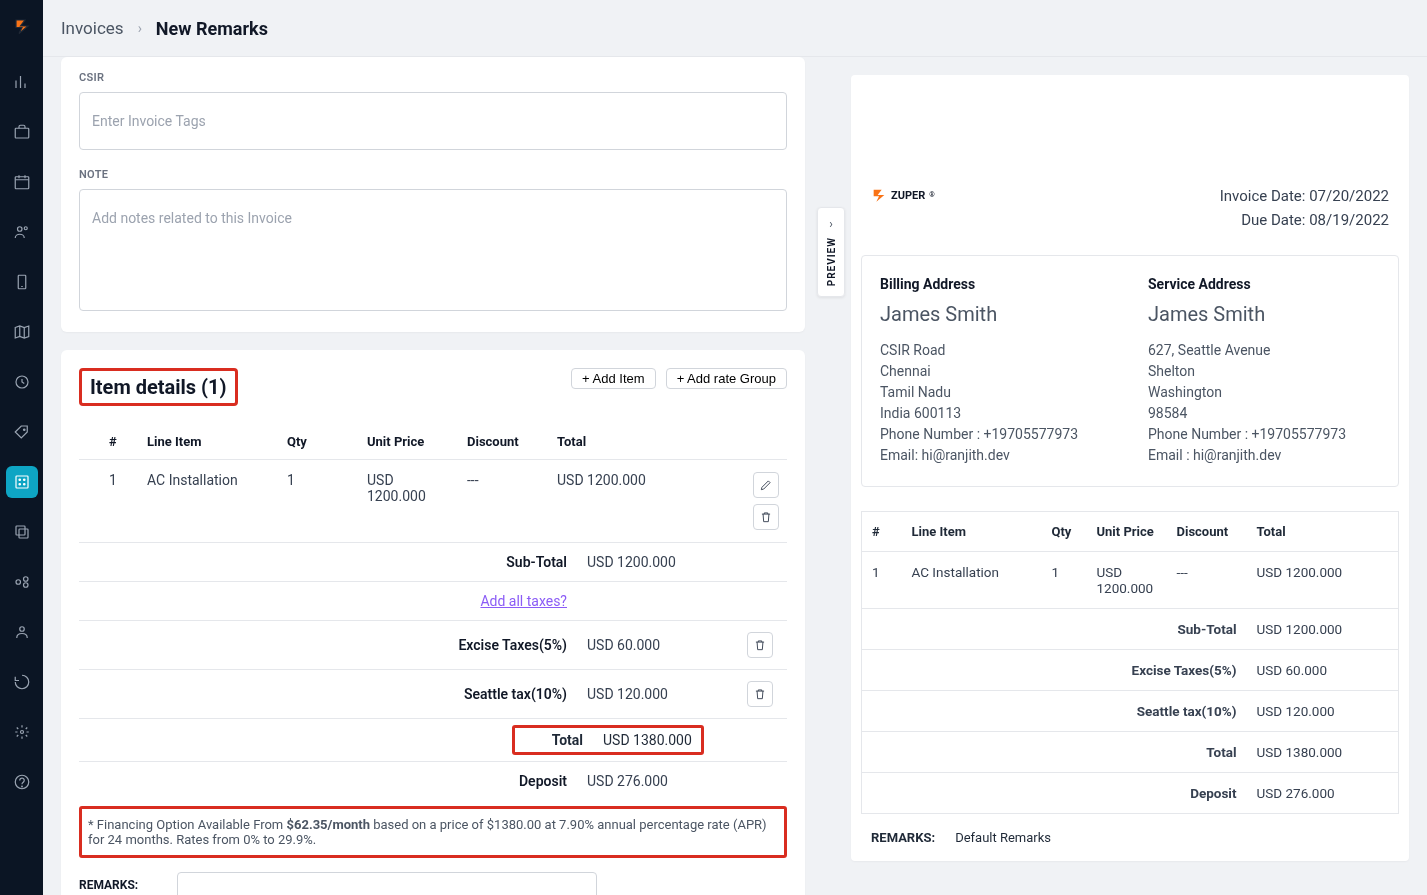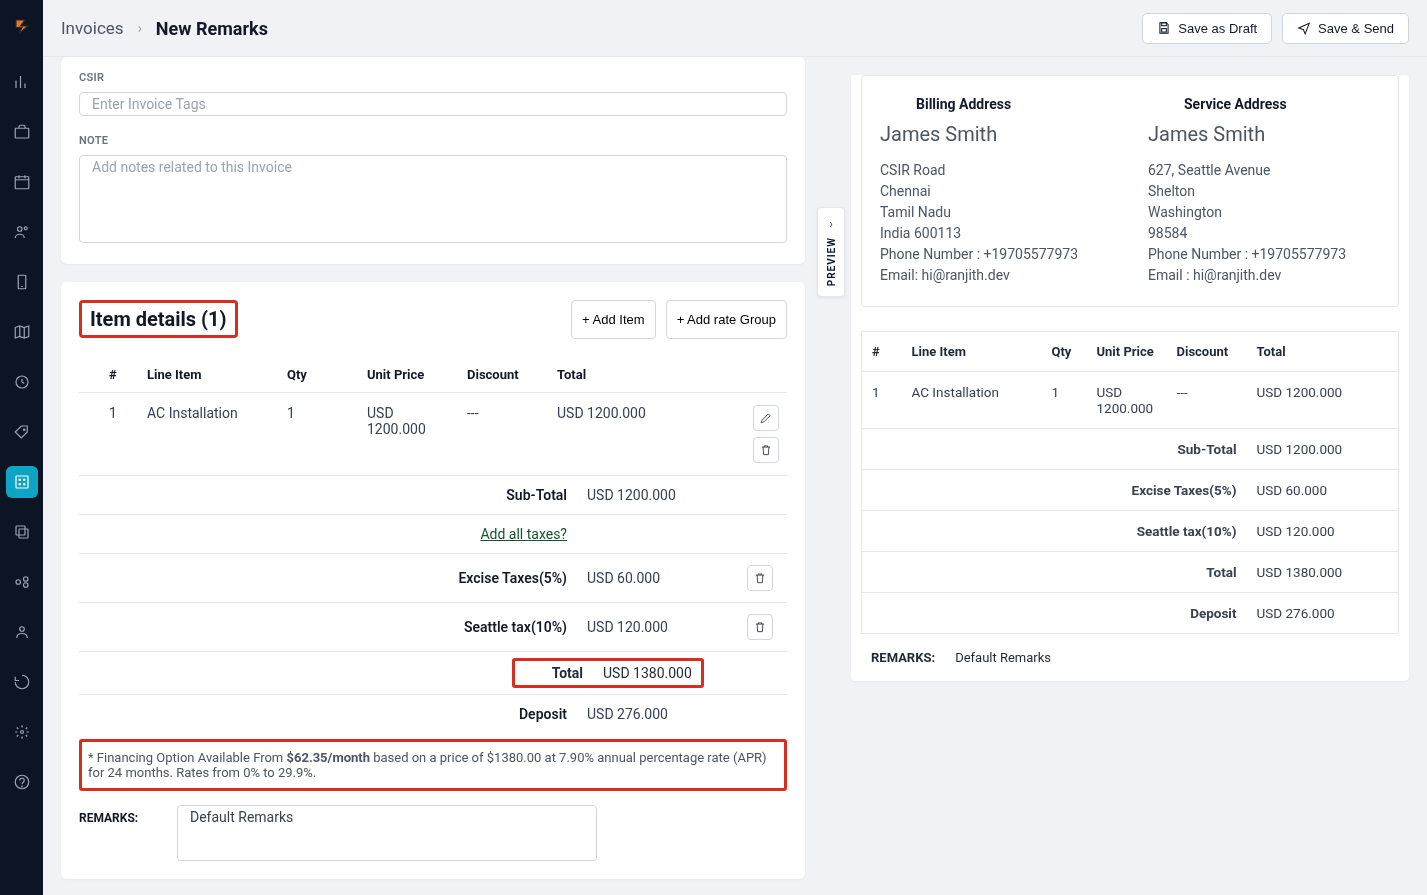--- a/index.html
+++ b/index.html
@@ -22,41 +22,41 @@
 .breadcrumb .current { color:#111827; font-weight:700; font-size:18px; }
 .top-actions { display:flex; gap:10px; }
 .btn { background:#fff; border:1px solid #d1d5db; border-radius:5px; padding:7px 14px; font-size:13px; color:#111827; display:inline-flex; align-items:center; gap:7px; cursor:pointer; }
 .btn svg { width:14px; height:14px; stroke:#111827; fill:none; stroke-width:1.8; }
 
 
 .content { flex:1; display:flex; overflow:hidden; }
 .left-pane { flex:1; padding: 0 18px 18px 18px; overflow-y:auto; }
 .card { background:#fff; border-radius:6px; padding:18px; margin-top:0; box-shadow: 0 1px 2px rgba(0,0,0,0.04); margin-bottom:18px;}
 .label-small { font-size:11px; letter-spacing:.3px; color:#6b7280; font-weight:600; }
-.input, .textarea { width:100%; border:1px solid #d1d5db; border-radius:4px; padding:3px 12px; font-size:14px; color:#374151; font-family:inherit; }
+.input, .textarea { width:100%; border:1px solid #d1d5db; border-radius:4px; padding:20px 12px; font-size:14px; color:#374151; font-family:inherit; }
 .input::placeholder, .textarea::placeholder { color:#9ca3af; }
 .textarea { resize:none; }
 .section-title-row { display:flex; justify-content:space-between; align-items:flex-start; }
 .section-title { font-size:20px; font-weight:700; color:#111827;text-align:center; }
 .hl-red { border:3px solid #d92d20; border-radius:4px; padding:4px 8px; display:inline-block; }
-.small-btn { background:#fff; border:1px solid #d1d5db; border-radius:4px; padding:11px 10px; font-size:13px; cursor:pointer; }
+.small-btn { background:#fff; border:1px solid #d1d5db; border-radius:4px; padding:2px 10px; font-size:13px; cursor:pointer; }
 .btn-row { display:flex; gap:10px; }
 
 table.items { width:100%; border-collapse:collapse; margin-top:18px; }
 table.items th { text-align:left; font-size:13px; font-weight:700; color:#111827; padding:10px 8px; border-bottom:1px solid #e5e7eb; }
 table.items td { font-size:14px; color:#374151; padding:12px 8px; border-bottom:1px solid #e5e7eb; vertical-align:top; }
 .icon-btn { width:26px; height:26px; border:1px solid #d1d5db; border-radius:4px; display:flex; align-items:center; justify-content:center; background:#fff; cursor:pointer; }
 .icon-btn svg { width:14px; height:14px; stroke:#374151; fill:none; stroke-width:1.6; }
 
 .sumrow { display:flex; align-items:center; padding:11px 8px; border-bottom:1px solid #e5e7eb; }
 .sumrow.noborder { border-bottom:none; }
 .sumrow .lbl { flex:0 0 500px; text-align:right; font-size:14px; color:#111827; font-weight:600; padding-right:20px;}
 .sumrow .val { flex:0 0 120px; font-size:14px; color:#374151; }
 .sumrow .act { flex:1; display:flex; justify-content:flex-end; padding-right:6px;}
-.link { color:#14532d; text-decoration:underline; cursor:pointer; }
+.link { color:#8b5cf6; text-decoration:underline; cursor:pointer; }
 .hl-red-row { border:3px solid #d92d20; border-radius:3px; }
 .financing { font-size:13px; color:#4b5563; padding:8px 6px; border:3px solid #d92d20; border-radius:3px; margin-top:6px;}
 .remarks-row { display:flex; gap:18px; margin-top:14px; align-items:flex-start;}
 .remarks-lbl { font-size:12px; font-weight:700; color:#111827; width:80px; padding-top:6px;}
 
 
 .preview-tab { width:22px; position:relative; }
 .preview-handle { position:absolute; left:-6px; top:150px; background:#fff; border:1px solid #e5e7eb; border-radius:4px; width:28px; height:90px; display:flex; flex-direction:column; align-items:center; justify-content:center; gap:6px; box-shadow:0 1px 3px rgba(0,0,0,.08);}
 .preview-handle .chev { font-size:12px; color:#4b5563;}
 .preview-handle .txt { writing-mode:vertical-rl; transform:rotate(180deg); font-size:10px; font-weight:700; letter-spacing:1px; color:#111827;}
@@ -64,21 +64,21 @@
 
 .right-pane { width:582px; padding: 18px 18px 18px 6px; overflow-y:auto; }
 .preview-card { background:#fff; border-radius:4px; padding:0; box-shadow:0 1px 2px rgba(0,0,0,.04); }
 .preview-header { display:flex; justify-content:space-between; align-items:flex-start; padding:112px 20px 20px 20px;}
 .zuper-logo { display:flex; align-items:center; gap:4px; font-size:11px; font-weight:700; color:#111827;}
 .zuper-logo .mark { width:16px; height:16px; display:inline-block; }
 .dates { text-align:right; color:#374151; font-size:15px; }
 .dates > div { margin-bottom:6px; }
 .addresses { display:flex; border:1px solid #e5e7eb; border-radius:4px; margin:0 10px; }
 .addr-col { flex:1; padding:20px 18px; }
-.addr-title { font-weight:700; color:#111827; margin-bottom:10px; font-size:14px;margin-left:36px;}
+.addr-title { font-weight:700; color:#111827; margin-bottom:10px; font-size:14px;}
 .addr-name { font-size:20px; color:#4b5563; margin-bottom:14px;}
 .addr-line { font-size:14px; color:#4b5563; line-height:1.5;}
 
 table.pv { width:calc(100% - 20px); margin:24px 10px 0 10px; border-collapse:collapse; border:1px solid #e5e7eb; }
 table.pv th { text-align:left; font-size:13px; font-weight:700; padding:12px 10px; border-bottom:1px solid #e5e7eb; }
 table.pv td { font-size:13.5px; color:#374151; padding:12px 10px; border-bottom:1px solid #e5e7eb; vertical-align:top;}
 .pv-sum-label { text-align:right; font-weight:700; color:#111827;}
 .pv-remarks { display:flex; gap:20px; padding:16px 20px; font-size:13px;}
 .pv-remarks .l { font-weight:700; }
 
@@ -192,36 +192,20 @@
       </div>
   </div>
 
   <div class="main">
 
     <div class="topbar">
       <div class="breadcrumb">
         <span class="crumb">Invoices</span>
         <span class="chev">›</span>
         <span class="current">New Remarks</span>
-      </div>
-      <div class="top-actions">
-        <button class="btn">
-          <svg viewBox="0 0 24 24">
-              <path d="M5 3h11l3 3v15H5z"></path>
-              <rect x="8" y="3" width="8" height="5"></rect>
-              <rect x="8" y="13" width="8" height="6"></rect>
-            </svg>
-          <span>Save as Draft</span>
-        </button>
-        <button class="btn">
-          <svg viewBox="0 0 24 24">
-              <path d="M3 12l18-8-7 18-3-7z"></path>
-            </svg>
-          <span>Save &amp; Send</span>
-        </button>
       </div>
     </div>
 
     <div class="content">
 
       <div class="left-pane">
         <div class="card" style="padding-top:14px;">
           <div class="label-small">CSIR</div>
           <input class="input" style="margin-top: 8px; margin-bottom: 18px;" placeholder="Enter Invoice Tags">
           <div class="label-small">NOTE</div>
@@ -336,20 +320,33 @@
 
       <div class="preview-tab">
         <div class="preview-handle">
           <span class="chev">›</span>
           <span class="txt">PREVIEW</span>
         </div>
       </div>
 
       <div class="right-pane">
         <div class="preview-card">
+          <div class="preview-header">
+            <div class="zuper-logo">
+              <svg class="mark" viewBox="0 0 24 24">
+                  <path d="M4 4 L16 4 L10 12 L20 12 L8 22 L12 14 L4 14 Z" fill="#f97316"></path>
+                </svg>
+              <span>ZUPER</span>
+                <sup style="font-size:7px;">®</sup>
+            </div>
+            <div class="dates">
+              <div><span>Invoice Date: </span><span>07/20/2022</span></div>
+              <div><span>Due Date: </span><span>08/19/2022</span></div>
+            </div>
+          </div>
 
           <div class="addresses">
             <div class="addr-col">
               <div class="addr-title">Billing Address</div>
               <div class="addr-name">James Smith</div>
               <div class="addr-line">CSIR Road</div>
               <div class="addr-line">Chennai</div>
               <div class="addr-line">Tamil Nadu</div>
               <div class="addr-line">India 600113</div>
               <div class="addr-line">Phone Number : +19705577973</div>

